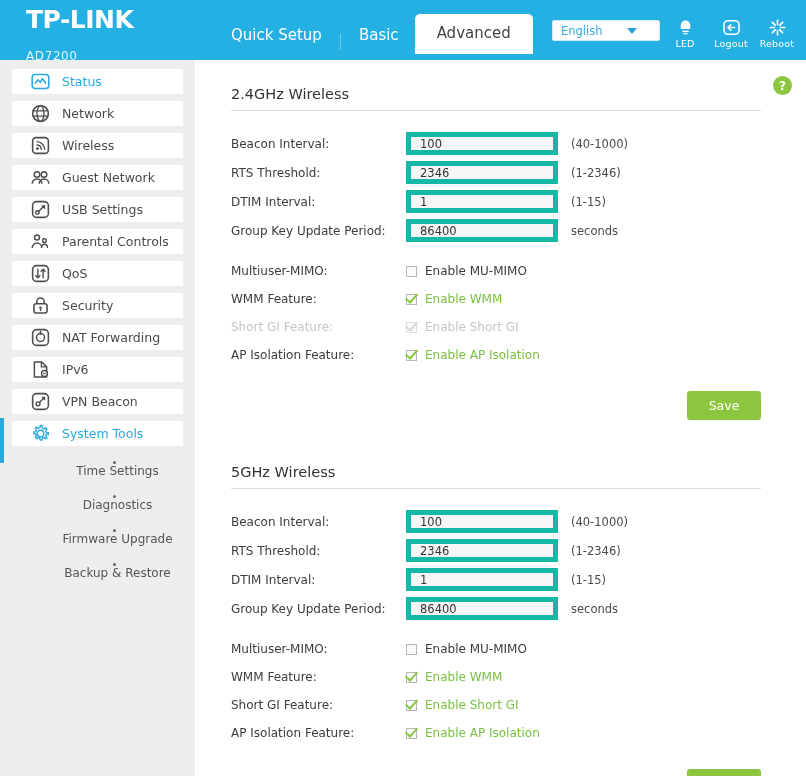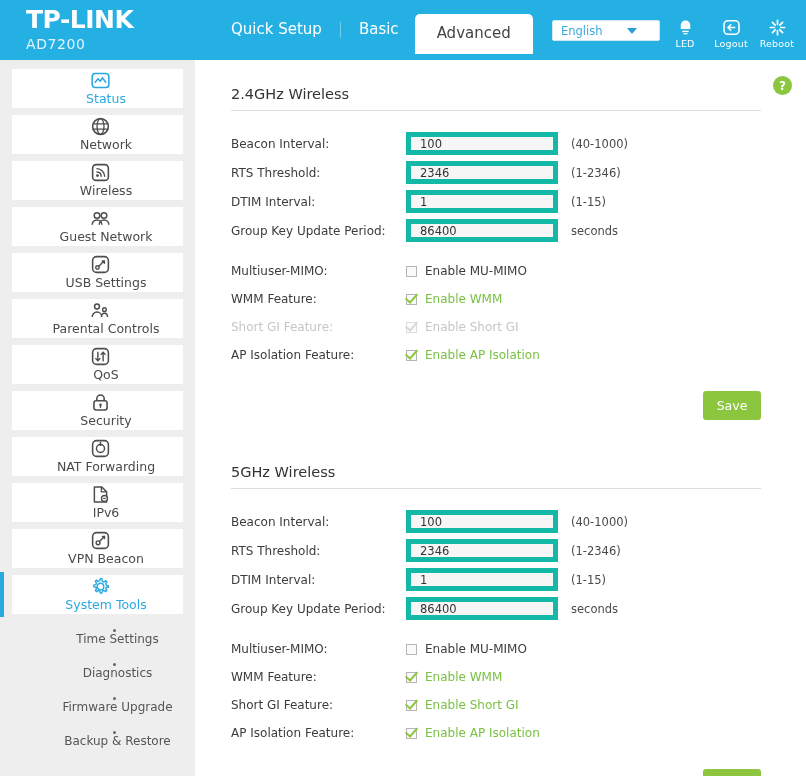--- a/index.html
+++ b/index.html
@@ -26,28 +26,28 @@
   }
   .brand-name {
     color: #ffffff;
     font-size: 25px;
     font-weight: bold;
     letter-spacing: -0.5px;
     line-height: 27px;
   }
   .brand-model {
     color: #e4f4fc;
-    font-size: 14px;
+    font-size: 12px;
     letter-spacing: 0.6px;
-    margin-top: 3px;
+    margin-top: 16px;
   }
 
   .navtabs {
     display: flex;
-    align-items: flex-start;
+    align-items: flex-end;
     padding-top: 14px;
     gap: 0;
   }
   .navtab {
     color: #ffffff;
     font-size: 15px;
     padding: 6px 16px;
     cursor: pointer;
     white-space: nowrap;
   }
@@ -120,28 +120,27 @@
   
   .sidebar {
     width: 195px;
     background: #eeeeee;
     padding: 9px 12px 0 12px;
     flex: 0 0 195px;
     overflow: hidden;
   }
   .side-item {
     position: relative;
-    height: 39px;
+    height: 25px;
     background: #ffffff;
     display: flex;
     align-items: center;
     padding-left: 17px;
     margin-bottom: 7px;
     cursor: pointer;
-    flex-direction: column;
   }
   .side-item .s-icon {
     width: 22px; height: 22px;
     margin-right: 11px;
     flex: 0 0 22px;
     display: flex; align-items: center; justify-content: center;
   }
   .side-item .s-label {
     font-size: 12.5px;
     color: #4a4a4a;
@@ -277,21 +276,21 @@
   .check-row.disabled .cbox { border-color: #dcdcdc; background: #fcfcfc; }
   .check-row.disabled .cbox.checked::after { border-color: #d8d8d8; }
 
   .save-wrap {
     display: flex;
     justify-content: flex-end;
     width: 530px;
     padding-top: 22px;
   }
   .save-btn {
-    width: 58px; height: 29px;
+    width: 74px; height: 29px;
     background: #8cc63f;
     color: #ffffff;
     font-size: 12.5px;
     border: none;
     border-radius: 3px;
     cursor: pointer;
     font-family: inherit;
   }
   .gap-5ghz { height: 18px; }
 </style>

